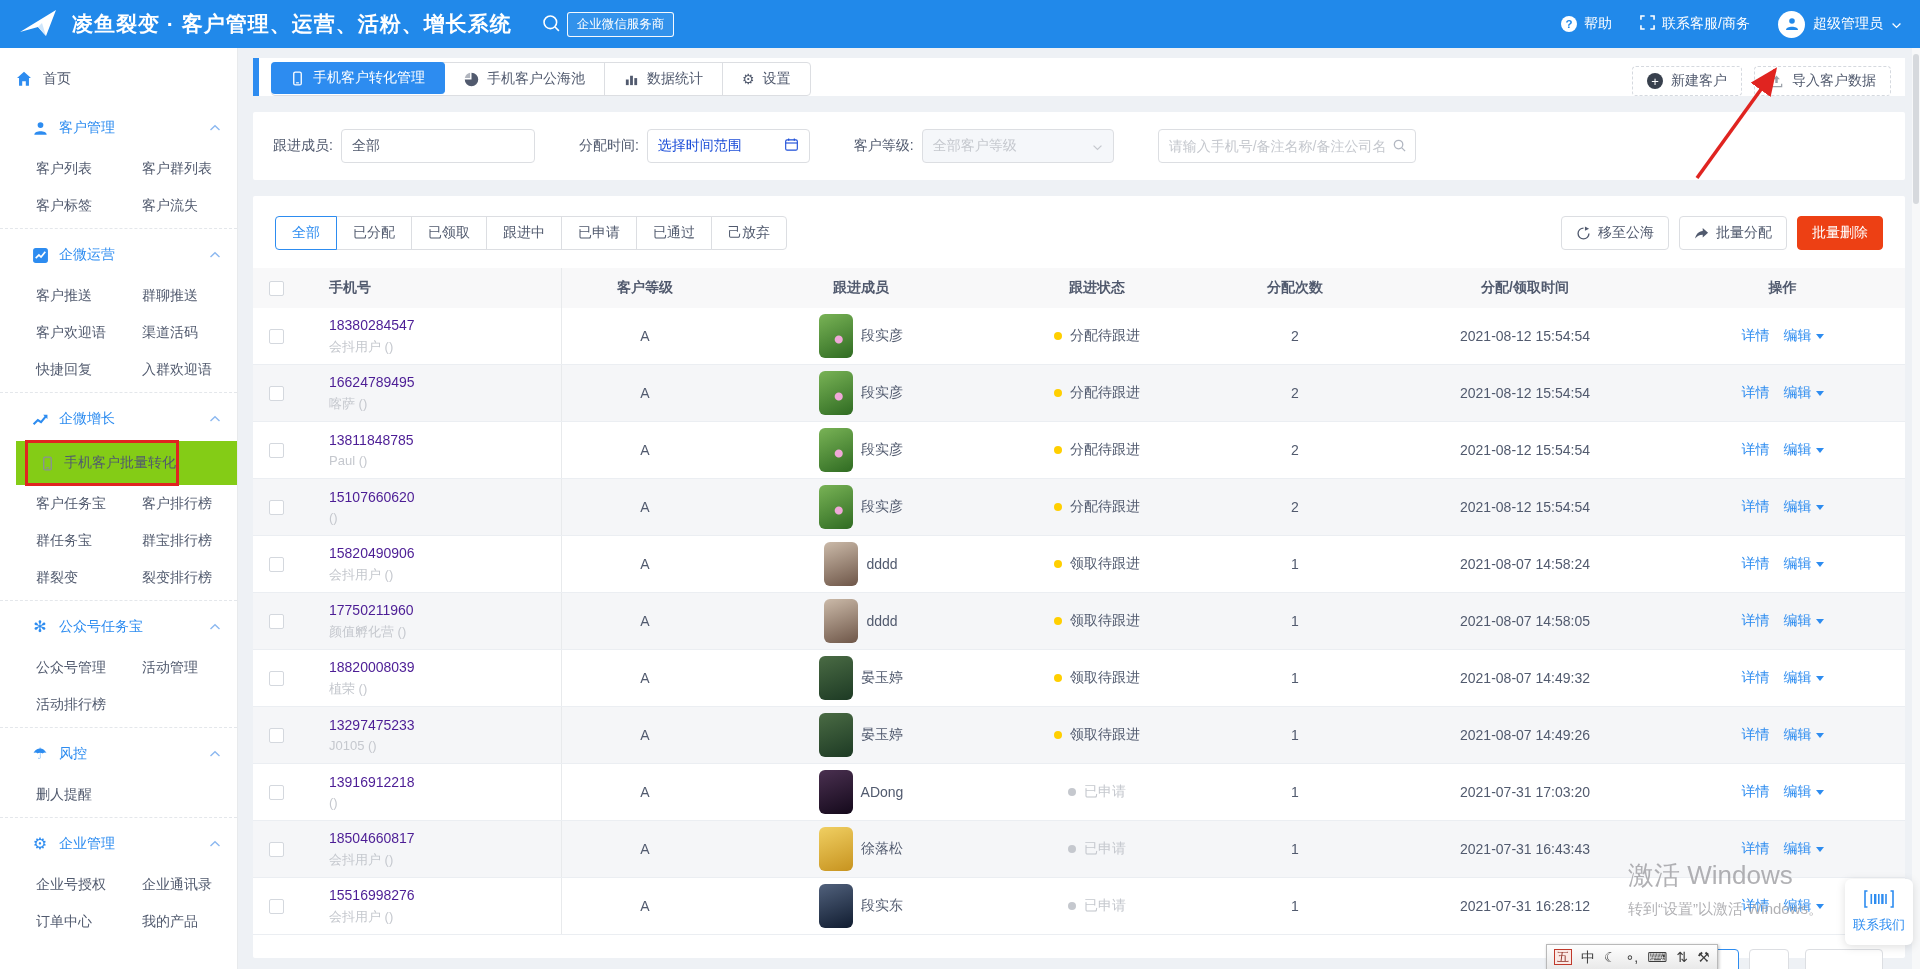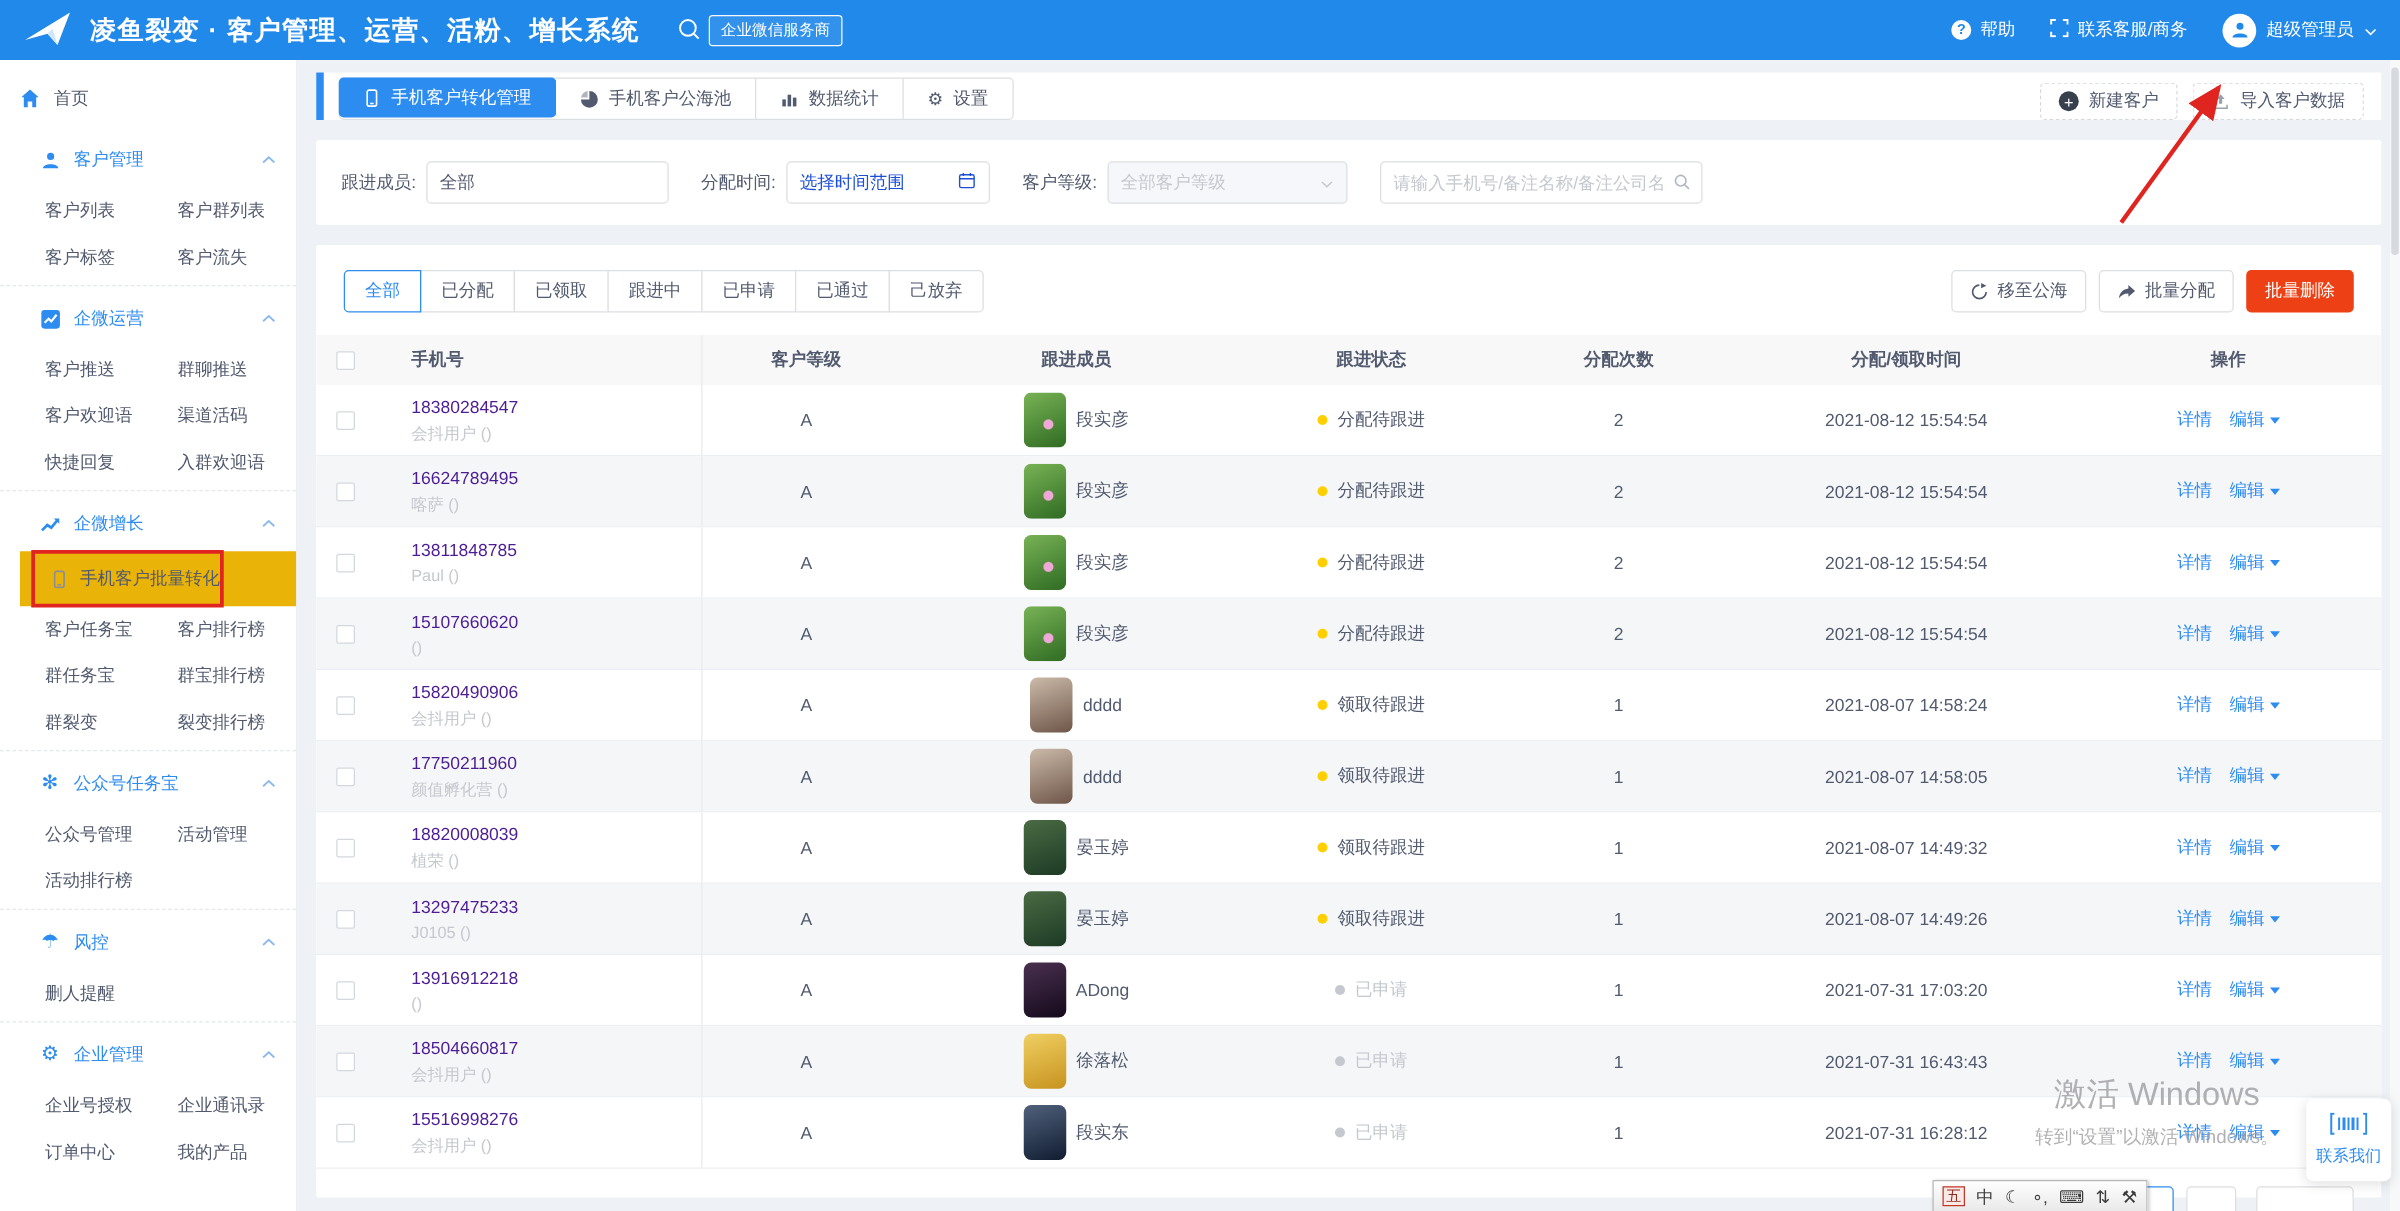--- a/index.html
+++ b/index.html
@@ -25,39 +25,39 @@
   .side-home .sico { color:#2d8cf0; display:flex; width:22px; justify-content:center; }
   .side-sec { border-bottom:1px dashed #e4e7eb; padding-bottom:4px; margin-bottom:4px;padding-left:16px; }
   .side-sec:last-child { border-bottom:none; }
   .side-title { display:flex; align-items:center; height:44px; padding:0 16px 0 13px; color:#2d8cf0; margin-top:4px; cursor:pointer; }
   .side-title .sico { display:flex; width:22px; justify-content:center; font-size:16px; line-height:1; }
   .side-title .stxt { margin-left:8px; }
   .chev { margin-left:auto; color:#8cb8f0; display:flex; }
   .sgrid { display:grid; grid-template-columns:106px 1fr; padding-left:20px; }
   .sitem { height:37px; display:flex; align-items:center; color:#515a6e; cursor:pointer; }
   .feat { position:relative; display:flex; align-items:center; gap:8px; height:44px; padding-left:22px; color:#515a6e; cursor:pointer; }
-  .feat.sel { background:#eab308;font-family:Liberation Mono, monospace; }
+  .feat.sel { background:#84cc16;font-family:Liberation Mono, monospace; }
   .fico { color:#8a8f99; display:flex; width:18px; justify-content:center; }
   .anno-box { position:absolute; left:9px; right:58px; top:-1px; bottom:-1px; border:3px solid #e02420; pointer-events:none; z-index:3; }
 
   .main { flex:1; padding:10px 15px 0; position:relative; }
 
   
   .tabbar { background:#fff; border-left:6px solid #2d8cf0; height:38px; display:flex; align-items:flex-end; padding:0 14px 0 12px; }
   .ptabs { display:flex; border:1px solid #dcdee2; border-radius:4px; height:34px; background:#fff; }
   .ptab { display:flex; align-items:center; gap:8px; padding:0 19px; border-right:1px solid #dcdee2; color:#515a6e; cursor:pointer; height:100%; }
   .ptab:last-child { border-right:none; }
   .ptab.active { background:#2d8cf0; color:#fff; border-radius:4px; margin:-1px 0 -1px -1px; border-right-color:#2d8cf0; }
   .top-actions { margin-left:auto; display:flex; gap:12px; }
   .dash-btn { height:30px; display:flex; align-items:center; gap:8px; padding:0 14px; border:1px dashed #d5d9df; border-radius:4px; background:#fff; color:#515a6e; cursor:pointer; font-size:14px; }
   .plusc { width:16px; height:16px; border-radius:50%; background:#38404d; color:#fff; font-size:13px; display:flex; align-items:center; justify-content:center; line-height:1; }
   .dash-btn .gicon { color:#9aa0a8; display:flex; }
 
   
-  .filter-card { background:#fff; margin-top:16px; height:68px; display:flex; align-items:center; padding:0 20px; gap:26px; border-radius:2px; }
+  .filter-card { background:#fff; margin-top:16px; height:68px; display:flex; align-items:center; padding:0 20px; gap:44px; border-radius:2px; }
   .fgroup { display:flex; align-items:center; gap:8px; }
   .flabel { color:#515a6e; white-space:nowrap; }
   .fin { height:34px; border:1px solid #dcdee2; border-radius:4px; padding:0 10px; color:#515a6e; font-size:14px; font-family:inherit; outline:none; background:#fff; }
   .fin::placeholder { color:#c5c8ce; }
   .w194 { width:194px; }
   .datebox { width:163px; height:34px; border:1px solid #dcdee2; border-radius:4px; display:flex; align-items:center; justify-content:space-between; padding:0 10px; color:#1d4ed8; cursor:pointer;text-align:center; }
   .selbox { width:192px; height:34px; border:1px solid #dcdee2; border-radius:4px; background:#f5f7fa; display:flex; align-items:center; justify-content:space-between; padding:0 10px; color:#c5c8ce; cursor:pointer; }
   .searchbox { position:relative; }
   .searchbox input { width:258px; padding-right:30px; }
   .searchbox .mag { position:absolute; right:9px; top:9px; color:#b2b7c1; }
@@ -107,21 +107,21 @@
   .caret { width:0; height:0; border-left:4px solid transparent; border-right:4px solid transparent; border-top:5px solid #2d8cf0; }
 
   
   .pag { display:flex; justify-content:flex-end; gap:10px; margin:14px 22px 0 0; }
   .pbtn { width:40px; height:34px; border:1px solid #dcdee2; border-radius:4px; background:#fff; }
   .pbtn.cur { border-color:#2d8cf0; width:44px; }
   .psel { width:78px; height:34px; border:1px solid #dcdee2; border-radius:4px; background:#fff; margin-left:6px; }
 
   
   .watermark { position:absolute; left:1628px; top:858px; color:#9e9ea2; opacity:.8; z-index:8; pointer-events:none; }
-  .wm1 { font-size:26px;text-align:center; }
+  .wm1 { font-size:26px; }
   .wm2 { font-size:15px; margin-top:7px; }
   .contact-card { position:absolute; right:7px; bottom:24px; width:68px; height:66px; background:#fff; border-radius:6px; box-shadow:0 2px 10px rgba(0,0,0,.13); display:flex; flex-direction:column; align-items:center; justify-content:center; gap:5px; z-index:10; color:#2d8cf0; }
   .contact-label { font-size:13px; }
   .ime { position:absolute; left:1546px; top:944px; height:26px; background:linear-gradient(#fefefe,#e9e9e9); border:1px solid #b9b9b9; box-shadow:1px 1px 3px rgba(0,0,0,.25); display:flex; align-items:center; padding:0 7px; gap:9px; z-index:11; }
   .ime .ik { font-size:14px; color:#3c3c3c; line-height:1; cursor:pointer; }
   .ime .wubi { border:1px solid #c0392b; color:#8c2b20; background:#fbe9e5; font-size:12px; padding:1px 2px; }
   .anno-arrow { position:absolute; left:1672px; top:58px; z-index:12; pointer-events:none; }
   .scrollbar-track { position:absolute; right:0; top:48px; bottom:0; width:8px; background:#f7f8f9; z-index:4; }
   .scrollbar-thumb { position:absolute; right:1px; top:6px; width:6px; height:150px; border-radius:3px; background:#d6d9dd; }
 </style>

